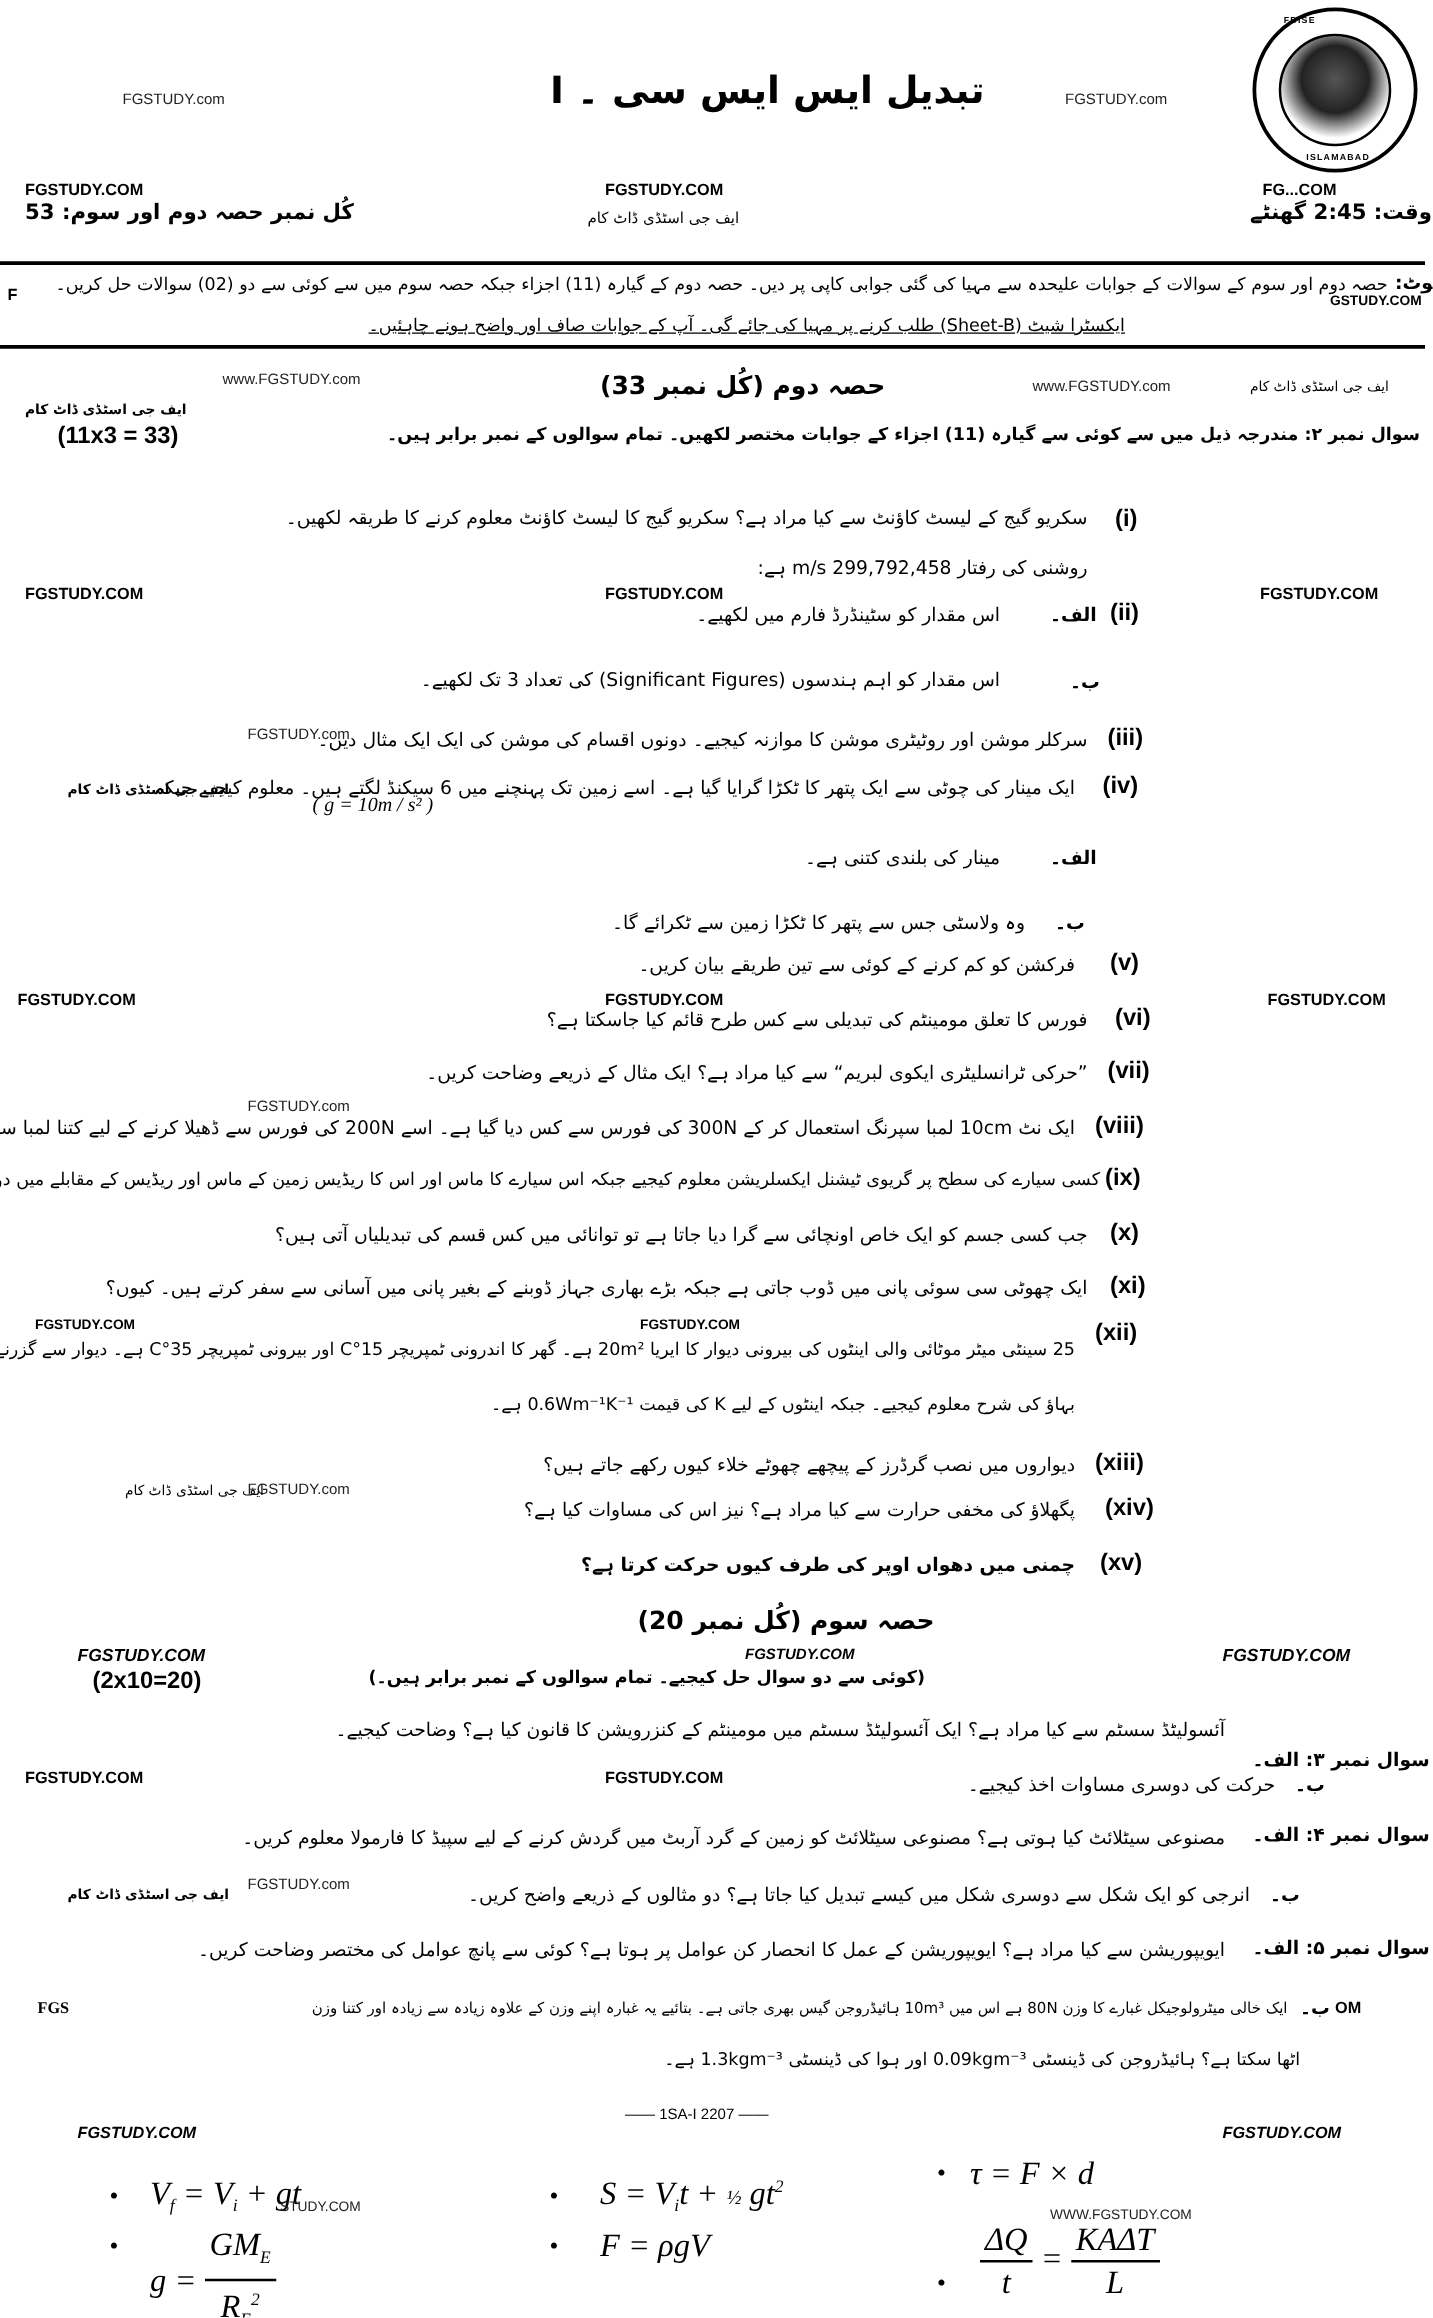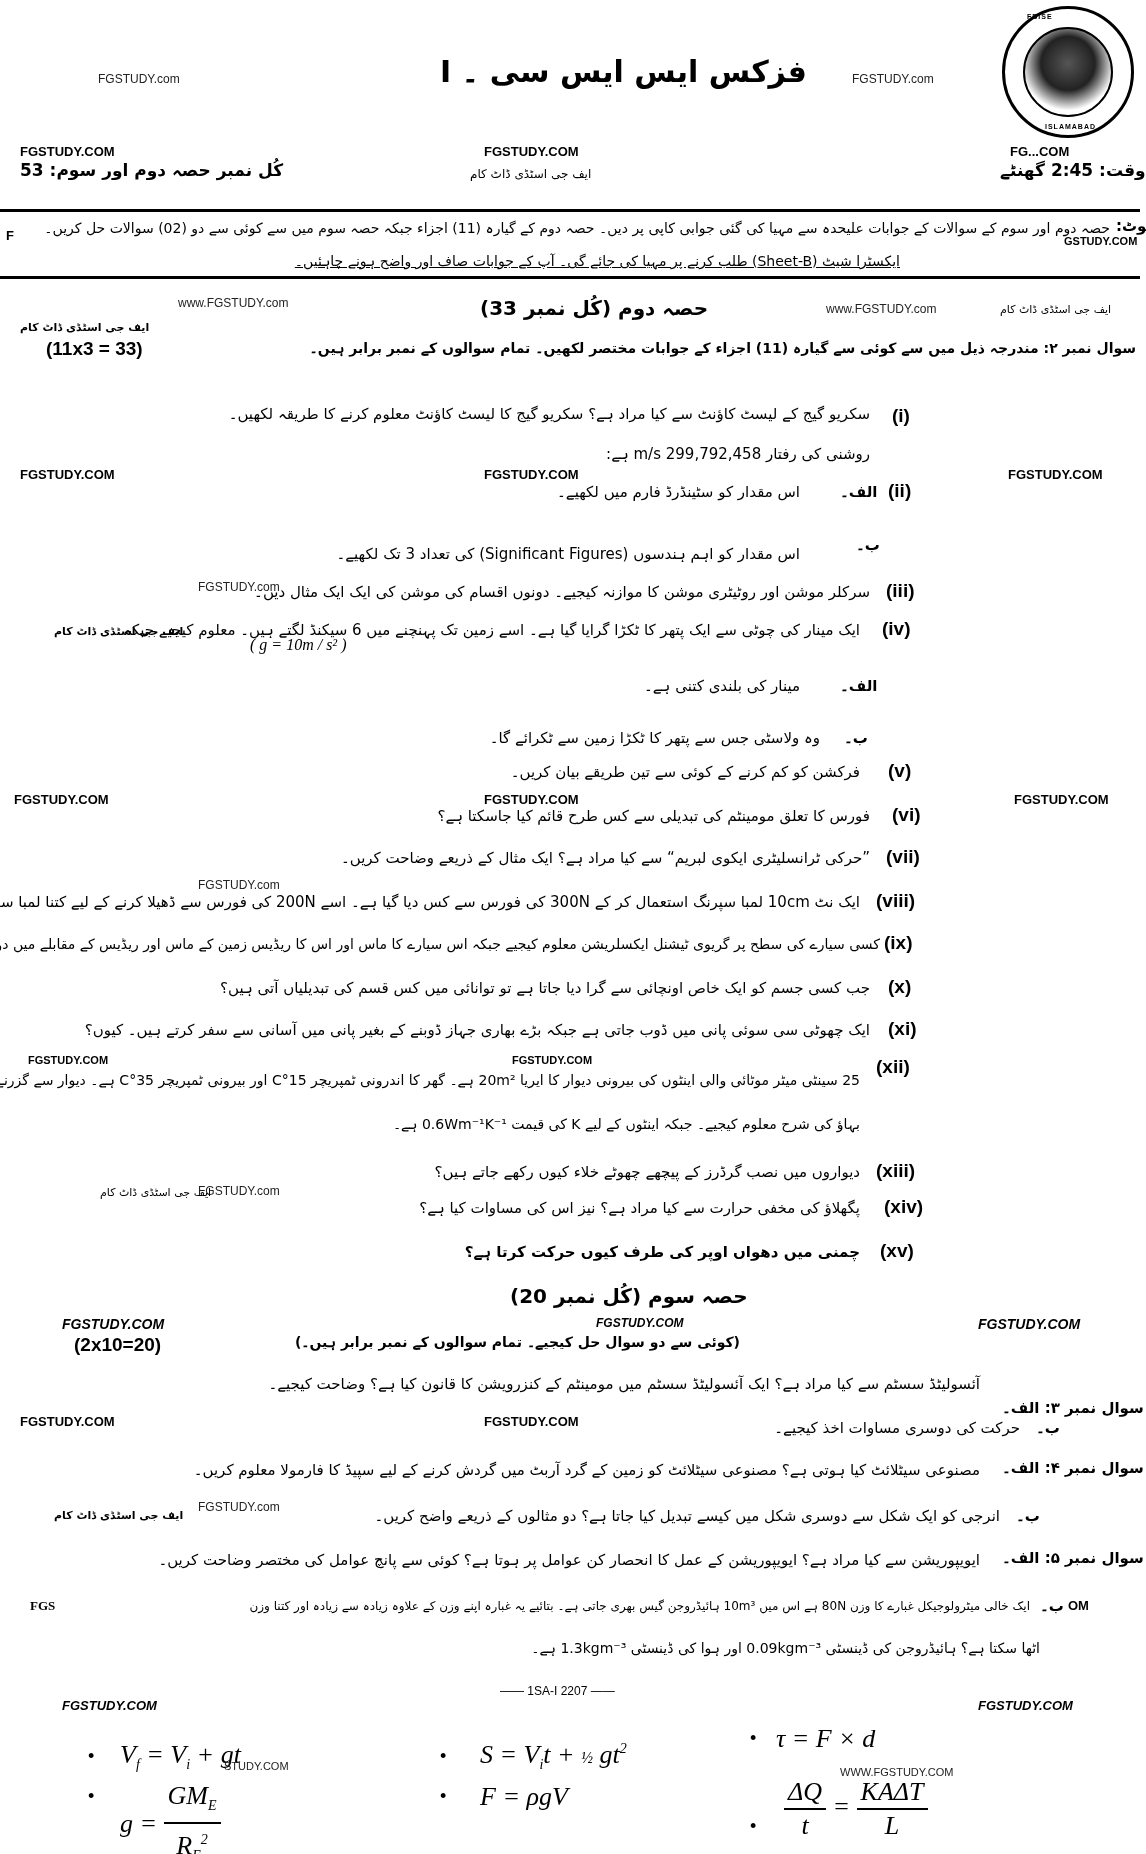--- a/index.html
+++ b/index.html
@@ -24,21 +24,21 @@
   .seal { position: absolute; left: 1002px; top: 6px; width: 132px; height: 132px; border: 3px solid #000; border-radius: 50%; }
   .seal-inner { position: absolute; left: 18px; top: 18px; width: 90px; height: 90px; border: 2px solid #000; border-radius: 50%; background: radial-gradient(circle at 50% 40%, #555 0, #222 40%, #fff 70%); }
   .seal-text { position: absolute; font-family: "Liberation Sans", sans-serif; font-size: 7px; font-weight: bold; letter-spacing: 1px; }
   .underline-text { text-decoration: underline; }
 </style>
 </head>
 <body>
 
 <div>
   <div class="abs wm" style="left:98px;top:72px;">FGSTUDY.com</div>
-  <div class="abs title" style="left:440px;top:54px;">فزکس ایس ایس سی ۔ I</div>
+  <div class="abs title" style="left:440px;top:54px;">تبدیل ایس ایس سی ۔ I</div>
   <div class="abs wm" style="left:852px;top:72px;">FGSTUDY.com</div>
 
   <div class="seal">
     <div class="seal-inner"></div>
     <div class="seal-text" style="left:22px;top:4px;">FBISE</div>
     <div class="seal-text" style="left:40px;top:114px;">ISLAMABAD</div>
   </div>
 
   <div class="abs wm-b" style="left:20px;top:144px;">FGSTUDY.COM</div>
   <div class="abs wm-b" style="left:484px;top:144px;">FGSTUDY.COM</div>
@@ -75,21 +75,21 @@
 
   <div>
     <div class="abs ur" style="left:560px;top:444px;width:310px;text-align:right;">روشنی کی رفتار 299,792,458 m/s ہے:</div>
     <div class="abs wm-b" style="left:20px;top:467px;">FGSTUDY.COM</div>
     <div class="abs wm-b" style="left:484px;top:467px;">FGSTUDY.COM</div>
     <div class="abs wm-b" style="left:1008px;top:467px;">FGSTUDY.COM</div>
     <div class="abs qnum" style="left:888px;top:480px;">(ii)</div>
     <div class="abs ur ur-b" style="left:840px;top:482px;">الف۔</div>
     <div class="abs ur" style="left:600px;top:482px;width:200px;text-align:right;">اس مقدار کو سٹینڈرڈ فارم میں لکھیے۔</div>
     <div class="abs ur ur-b" style="left:856px;top:535px;">ب۔</div>
-    <div class="abs ur" style="left:420px;top:534px;width:380px;margin-top:10px;">اس مقدار کو اہم ہندسوں (Significant Figures) کی تعداد 3 تک لکھیے۔</div>
+    <div class="abs ur" style="left:420px;top:534px;width:380px;">اس مقدار کو اہم ہندسوں (Significant Figures) کی تعداد 3 تک لکھیے۔</div>
   </div>
 
   <div>
     <div class="abs wm" style="left:198px;top:580px;">FGSTUDY.com</div>
     <div class="abs qnum" style="left:886px;top:580px;">(iii)</div>
     <div class="abs ur" style="left:460px;top:582px;width:410px;text-align:right;">سرکلر موشن اور روٹیٹری موشن کا موازنہ کیجیے۔ دونوں اقسام کی موشن کی ایک ایک مثال دیں۔</div>
   </div>
 
   <div>
     <div class="abs ur ur-b" style="left:54px;top:622px;font-size:11px;">ایف جی اسٹڈی ڈاٹ کام</div>

